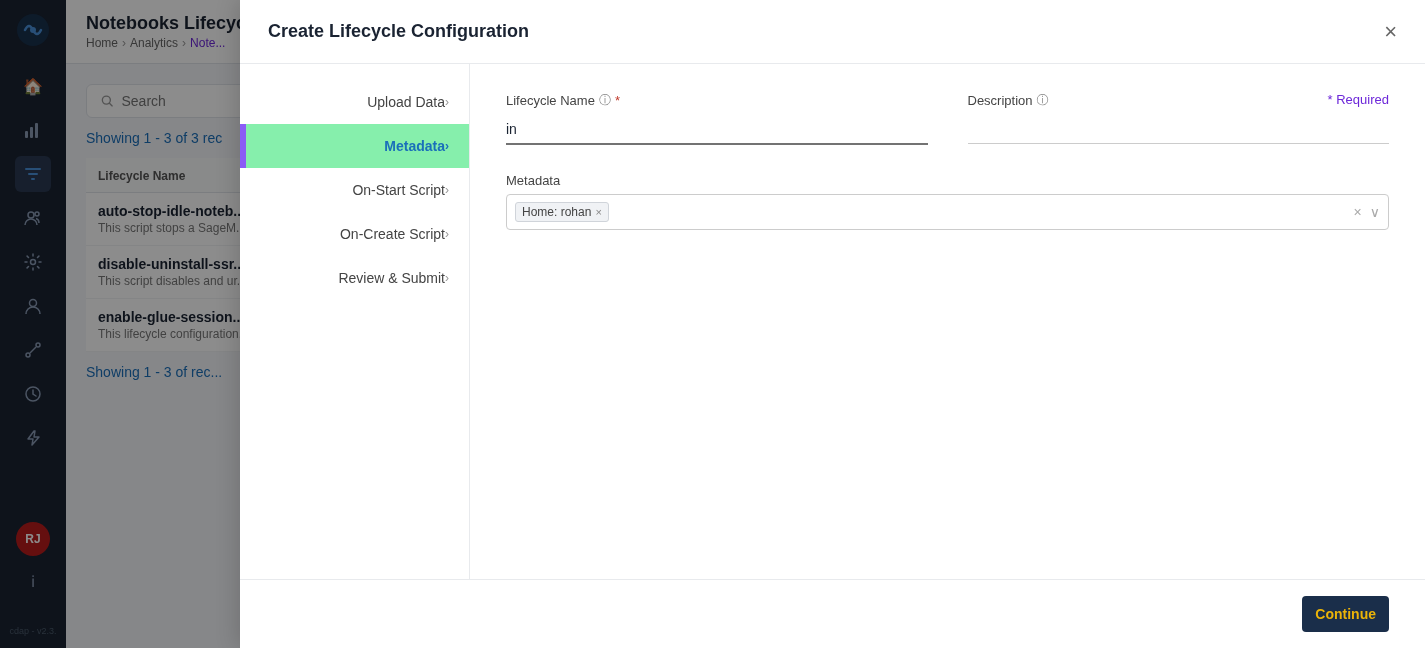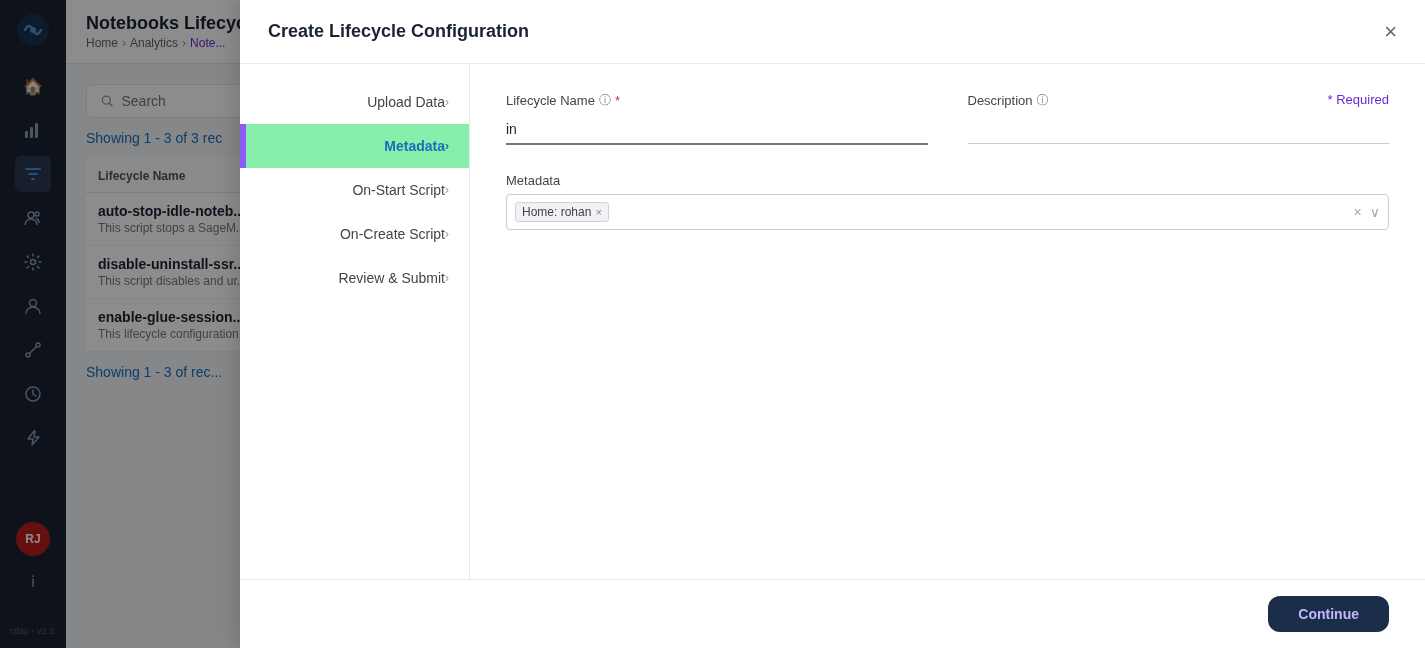--- a/index.html
+++ b/index.html
@@ -123,22 +123,22 @@
     .tag-remove { cursor: pointer; color: #888; font-size: 11px; }
     .keywords-actions { margin-left: auto; display: flex; align-items: center; gap: 8px; }
     .kw-clear { color: #aaa; cursor: pointer; font-size: 14px; }
     .kw-toggle { color: #aaa; cursor: pointer; font-size: 14px; }
 
     
     .modal-footer {
       padding: 16px 36px; display: flex; justify-content: flex-end; border-top: 1px solid #e8eaed;
     }
     .continue-btn {
-      background: #1a2e4a; color: #c4b5fd; border: none; border-radius: 12px;
-      padding: 10px 30px; font-size: 14px; font-weight: 600; cursor: pointer;
+      background: #1a2e4a; color: #eab308; border: none; border-radius: 4px;
+      padding: 10px 13px; font-size: 14px; font-weight: 600; cursor: pointer;
     }
     @keyframes blink { 0%,100%{opacity:1} 50%{opacity:0} }
   </style>
 </head>
 <body>
 
 <div class="sidebar">
 
   <div class="sidebar-logo" style="display:flex;align-items:center;justify-content:center;">
     <svg width="36" height="36" viewBox="0 0 36 36">

